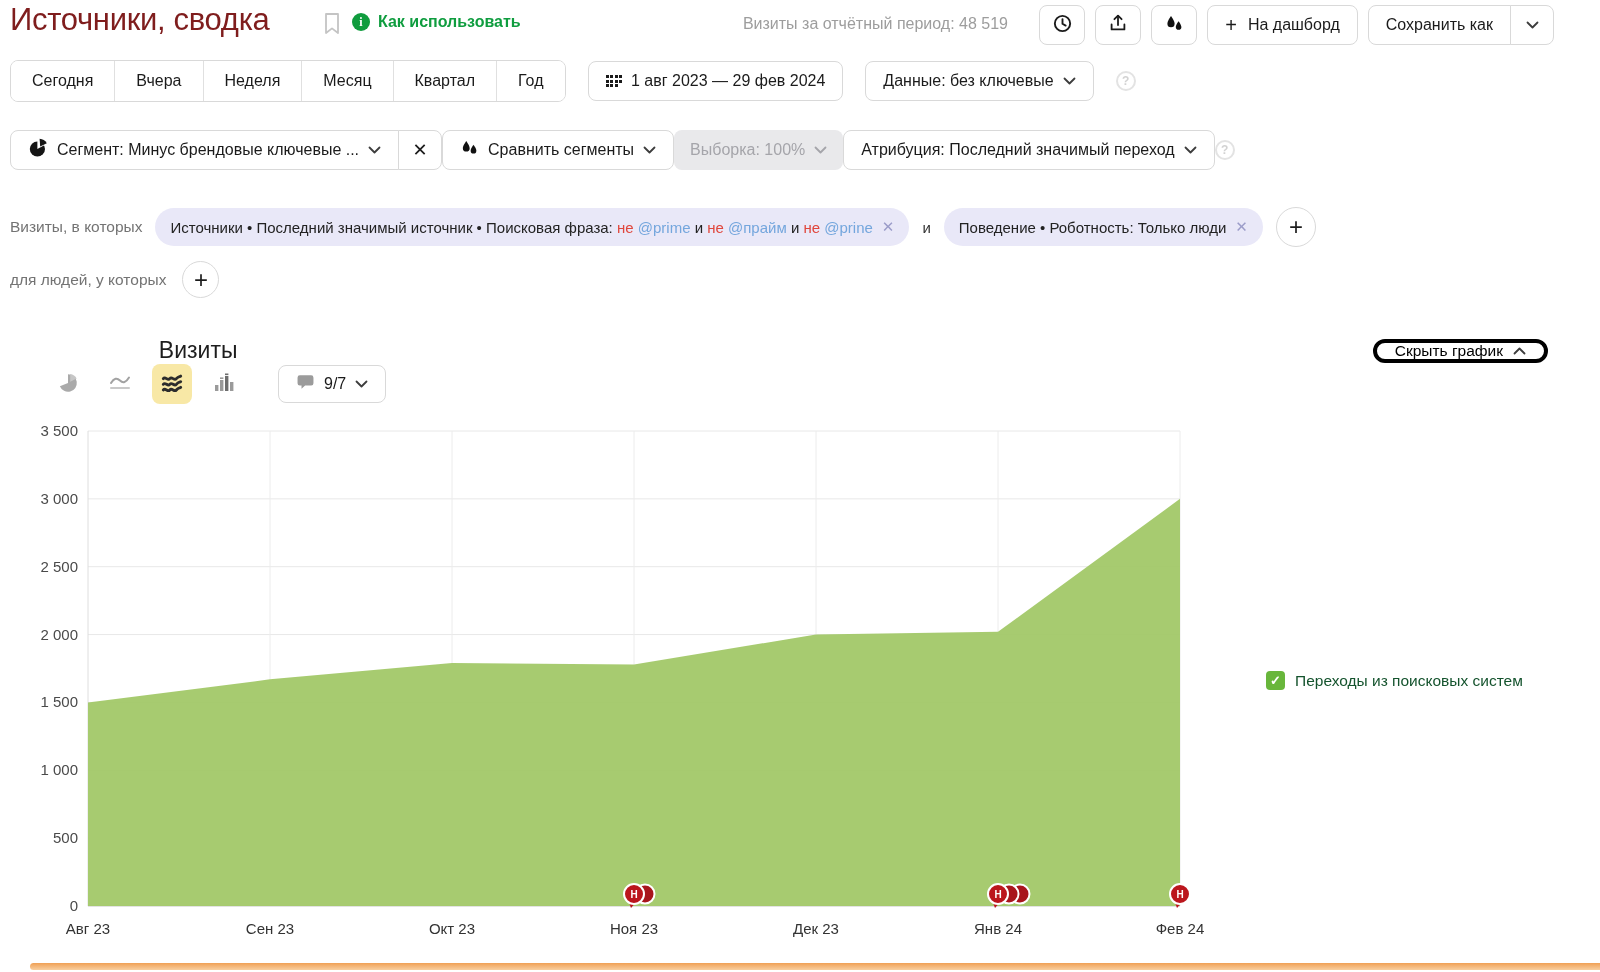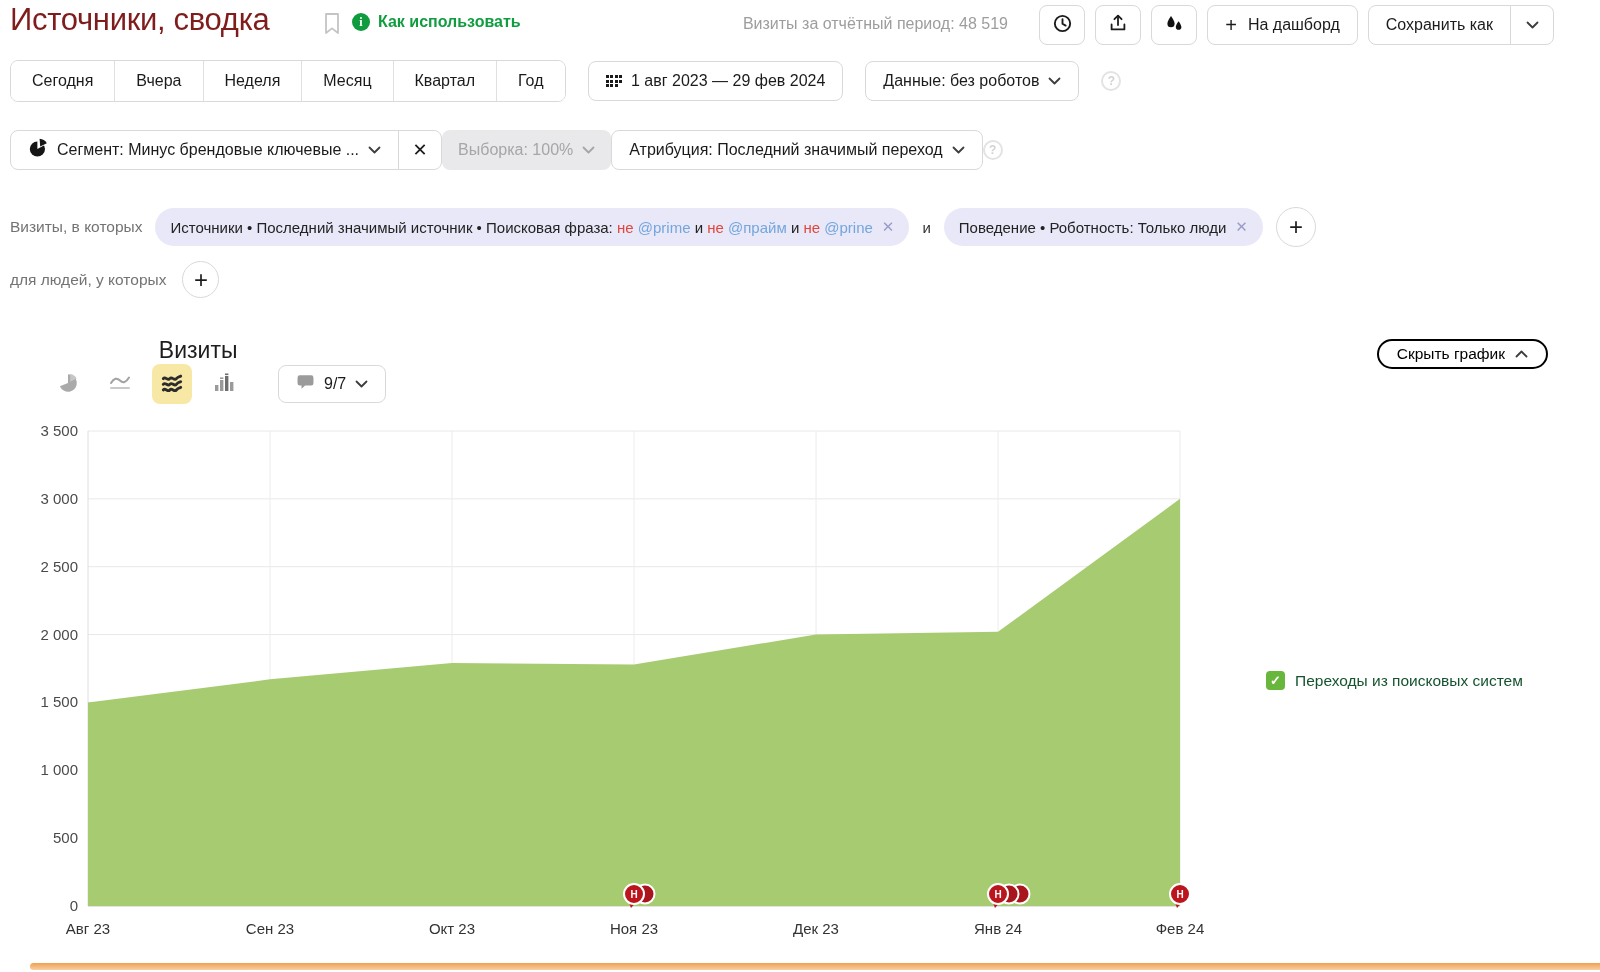--- a/index.html
+++ b/index.html
@@ -75,22 +75,22 @@
   .row5 .plus-circle { width:37px; height:37px; }
 
   
   .row6 { position:absolute; left:10px; top:337px; display:flex; align-items:center;flex-direction:column; }
   .metric-title { font-size:23px; font-weight:500; color:#1d1d1d; }
   .ct-icons { display:flex; align-items:center; gap:12px; margin-left:38px; }
   .ct-btn { width:40px; height:40px; border-radius:8px; display:flex; align-items:center; justify-content:center; cursor:pointer; background:transparent; border:none; }
   .ct-btn.selected { background:#f8e8a6; }
   .ann-btn { margin-left:22px; height:38px; }
   .hide-pill {
-    position:absolute; right:52px; top:339px; height:30px; border-radius:19px;
-    border:2px solid #000000; background:#fff; padding:0 18px;
+    position:absolute; right:52px; top:339px; height:24px; border-radius:19px;
+    border:4px solid #000000; background:#fff; padding:0 18px;
     display:flex; align-items:center; gap:10px; font-size:15.5px; cursor:pointer;justify-content:space-between;
   }
 
   
   .chart-wrap { position:absolute; left:0; top:410px; width:1600px; height:552px; }
   svg text { font-family:"Liberation Sans", sans-serif; }
   .legend { position:absolute; left:1266px; top:671px; display:flex; align-items:center; gap:10px; cursor:pointer; }
   .legend-check {
     width:19px; height:19px; border-radius:4px; background:#68b63b; color:#fff;
     font-size:13px; font-weight:bold; display:flex; align-items:center; justify-content:center;
@@ -191,21 +191,21 @@
           <i></i>
           <i></i>
           <i></i>
           <i></i>
         </span>
       <span>1 авг 2023 — 29 фев 2024</span>
     </button>
 
 
     <button class="btn">
-      <span>Данные: без роботов</span>
+      <span>Данные: без ключевые</span>
       <span class="chev">
           <svg width="13" height="8" viewBox="0 0 13 8">
             <path d="M1.5 1.5l5 5 5-5" fill="none" stroke="#3d3d3d" stroke-width="1.8" stroke-linecap="round" stroke-linejoin="round"></path>
           </svg>
         </span>
     </button>
 
     <span class="qmark">?</span>
   </div>
 
@@ -224,20 +224,34 @@
             <svg width="13" height="8" viewBox="0 0 13 8">
               <path d="M1.5 1.5l5 5 5-5" fill="none" stroke="#3d3d3d" stroke-width="1.8" stroke-linecap="round" stroke-linejoin="round"></path>
             </svg>
           </span>
       </button>
       <button class="btn side">
         <span style="font-size:18px;">✕</span>
       </button>
     </div>
 
+    <button class="btn">
+      <span>
+        <svg width="19" height="20" viewBox="0 0 20 21">
+            <path d="M6.6 3C6.6 3 3 8 3 10.7a3.6 3.6 0 0 0 7.2 0C10.2 8 6.6 3 6.6 3Z" fill="#111"></path>
+            <path d="M14.2 7.2c0 0-3 4-3 6.2a3 3 0 0 0 6 0c0-2.2-3-6.2-3-6.2Z" fill="#111"></path>
+          </svg>
+      </span>
+      <span>Сравнить сегменты</span>
+      <span class="chev">
+          <svg width="13" height="8" viewBox="0 0 13 8">
+            <path d="M1.5 1.5l5 5 5-5" fill="none" stroke="#3d3d3d" stroke-width="1.8" stroke-linecap="round" stroke-linejoin="round"></path>
+          </svg>
+        </span>
+    </button>
 
     <div class="chip-disabled">
       <span>Выборка: 100%</span>
       <span class="chev">
           <svg width="13" height="8" viewBox="0 0 13 8">
             <path d="M1.5 1.5l5 5 5-5" fill="none" stroke="#a5a5aa" stroke-width="1.8" stroke-linecap="round" stroke-linejoin="round"></path>
           </svg>
         </span>
     </div>
 

